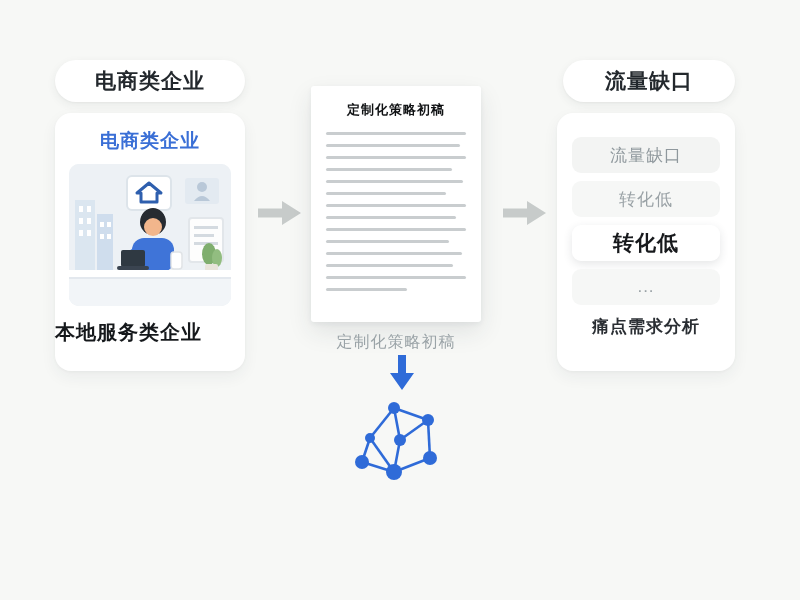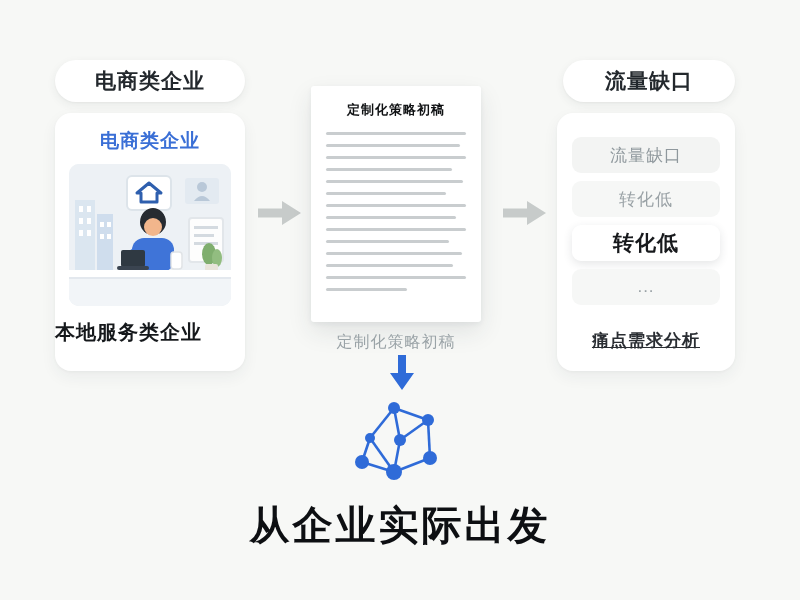--- a/index.html
+++ b/index.html
@@ -86,22 +86,22 @@
     height:36px; border-radius:9px; margin-bottom:8px;
     display:flex; align-items:center; justify-content:center;
     font-size:17px; color:#8f989d; background:#f3f4f3; letter-spacing:1px;
   }
   .chip.light { background:#f6f7f6; color:#9aa2a6; }
   .chip.raised {
     background:#fff; color:#17191c; font-size:21px; font-weight:700;
     box-shadow:0 3px 10px rgba(40,50,60,.12);
   }
   .card-right .card-footer {
-    margin-top:24px; text-align:center; color:#2a2e33;
-    font-size:17px; font-weight:600; letter-spacing:1px;text-decoration:underline;
+    margin-top:10px; text-align:center; color:#2a2e33;
+    font-size:17px; font-weight:600; letter-spacing:1px;
   }
 </style>
 </head>
 <body>
 
 <div class="stage">
 
   <div class="pill pill-left">
     <span>电商类企业</span>
   </div>
@@ -214,21 +214,20 @@
       <circle cx="44" cy="10" r="6"></circle>
       <circle cx="78" cy="22" r="6"></circle>
       <circle cx="20" cy="40" r="5"></circle>
       <circle cx="50" cy="42" r="6"></circle>
       <circle cx="12" cy="64" r="7"></circle>
       <circle cx="44" cy="74" r="8"></circle>
       <circle cx="80" cy="60" r="7"></circle>
     </g>
   </svg>
 
-  <div class="headline">从企业实际出发</div>
 
   <div class="card card-right">
     <div class="chip">流量缺口</div>
     <div class="chip light">转化低</div>
     <div class="chip raised">转化低</div>
     <div class="chip light">...</div>
     <div class="card-footer">痛点需求分析</div>
   </div>
 
 </div>

